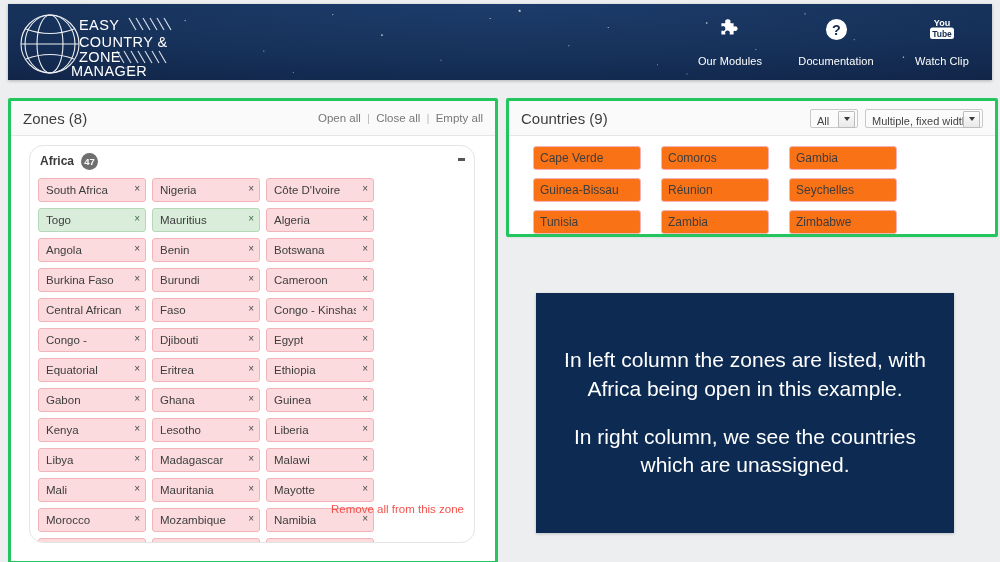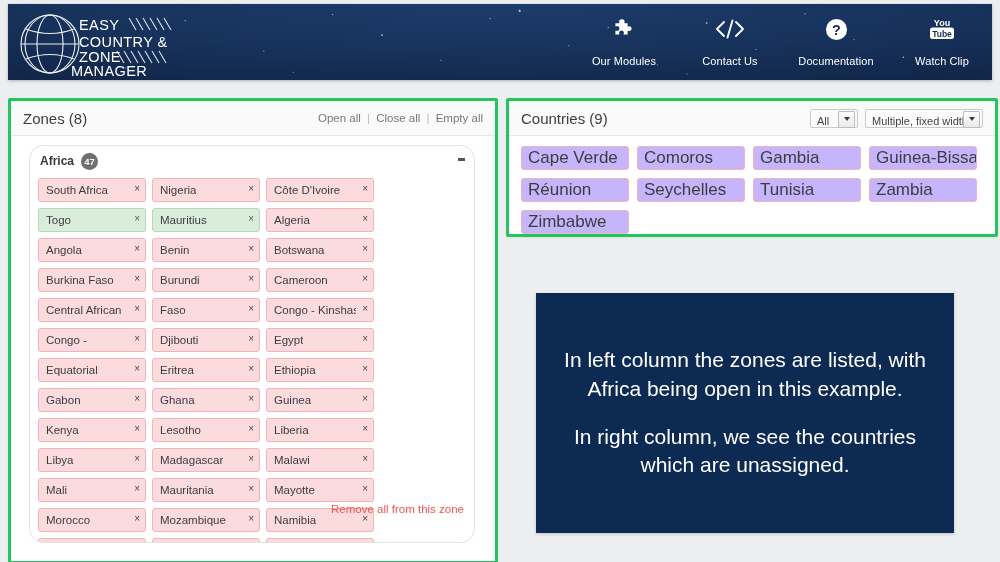--- a/index.html
+++ b/index.html
@@ -114,23 +114,23 @@
   }
   .sel .arrow-box{
     position:absolute;right:2px;top:1px;width:15px;height:15px;
     border:1px solid #bdbdbd;background:linear-gradient(#fdfdfd,#e9e9e9);
     display:flex;align-items:center;justify-content:center;border-radius:1px;
   }
   .sel .caret{width:0;height:0;border-left:3.5px solid transparent;border-right:3.5px solid transparent;border-top:4px solid #3a3a3a;}
   .ctr-grid{padding:10px 10px 10px 12px;display:flex;flex-wrap:wrap;gap:8px 8px;}
   .ctag{
     box-sizing:border-box;width:108px;height:24px;border-radius:3px;
-    background:#c4b5fd;border:1px solid #f3b3b8;
+    background:#f97316;border:1px solid #f3b3b8;
     display:flex;align-items:center;padding:0 6px;
-    font-size:17px;color:#3d3d3d;white-space:nowrap;overflow:hidden;cursor:pointer;
+    font-size:12px;color:#3d3d3d;white-space:nowrap;overflow:hidden;cursor:pointer;margin-left:12px;
   }
 
   
   #callout{
     position:absolute;left:536px;top:293px;width:418px;height:240px;
     background:#0d2b52;color:#fff;display:flex;align-items:center;justify-content:center;
     text-align:center;box-sizing:border-box;padding:14px 14px;
     box-shadow:0 1px 3px rgba(0,0,0,.2);
   }
   #callout .ct-inner{font-size:21px;line-height:1.35;font-weight:400;}
@@ -181,30 +181,20 @@
 
       <div class="nav-item">
         <span class="nav-ico">
           <svg width="24" height="24" viewBox="0 0 24 24" fill="#ffffff">
             <path d="M10.2 2.2c1.4 0 2.4 1 2.4 2.1 0 .5-.3.9-.3 1.3 0 .4.3.6.7.6h2.6v2.7c0 .4.2.6.6.6.4 0 .8-.3 1.3-.3 1.1 0 2.1 1 2.1 2.4 0 1.4-1 2.4-2.1 2.4-.5 0-.9-.3-1.3-.3-.4 0-.6.2-.6.6v3.2h-3.4c-.4 0-.6-.2-.6-.6 0-.4.3-.8.3-1.3 0-1.1-1-2.1-2.4-2.1-1.4 0-2.4 1-2.4 2.1 0 .5.3.9.3 1.3 0 .4-.2.6-.6.6H3.4v-3.3c0-.4.2-.6.6-.6.4 0 .8.3 1.3.3 1.1 0 2.1-1 2.1-2.4 0-1.4-1-2.4-2.1-2.4-.5 0-.9.3-1.3.3-.4 0-.6-.2-.6-.6V6.2h3.3c.4 0 .7-.2.7-.6 0-.4-.3-.8-.3-1.3 0-1.1 1-2.1 2.4-2.1z"></path>
           </svg>
         </span>
         <span class="nav-label">Our Modules</span>
       </div>
 
-      <div class="nav-item">
-        <span class="nav-ico">
-          <svg width="30" height="24" viewBox="0 0 30 24" fill="none" stroke="#ffffff" stroke-width="1.9" stroke-linecap="round" stroke-linejoin="round">
-            <polyline points="9,5 2,12 9,19"></polyline>
-            <polyline points="21,5 28,12 21,19"></polyline>
-            <line x1="17.5" y1="3.5" x2="12.5" y2="20.5"></line>
-          </svg>
-        </span>
-        <span class="nav-label">Contact Us</span>
-      </div>
 
       <div class="nav-item">
         <span class="nav-ico">
           <svg width="23" height="23" viewBox="0 0 24 24">
             <circle cx="12" cy="12" r="11" fill="#ffffff"></circle>
             <text x="12" y="17.4" text-anchor="middle" font-family="Liberation Sans, sans-serif" font-size="15" font-weight="bold" fill="#152a4d">?</text>
           </svg>
         </span>
         <span class="nav-label">Documentation</span>
       </div>

